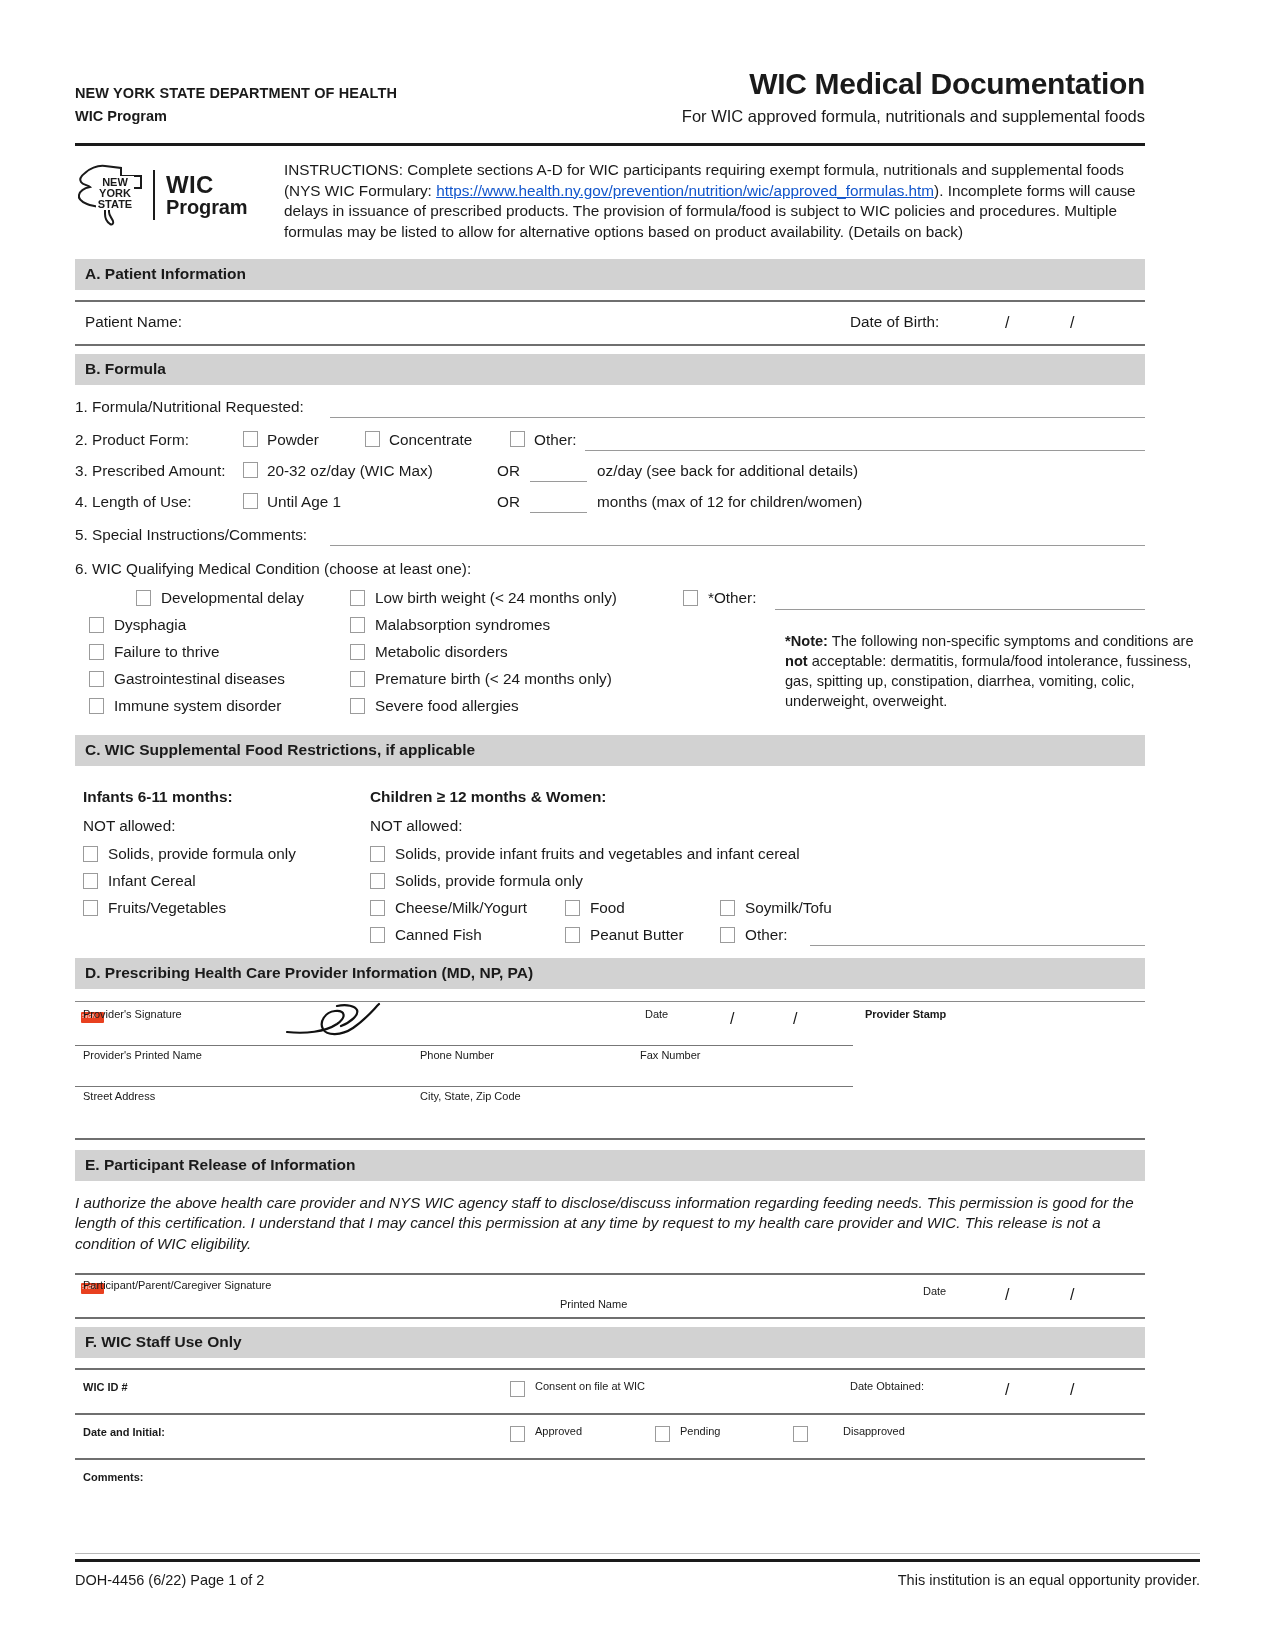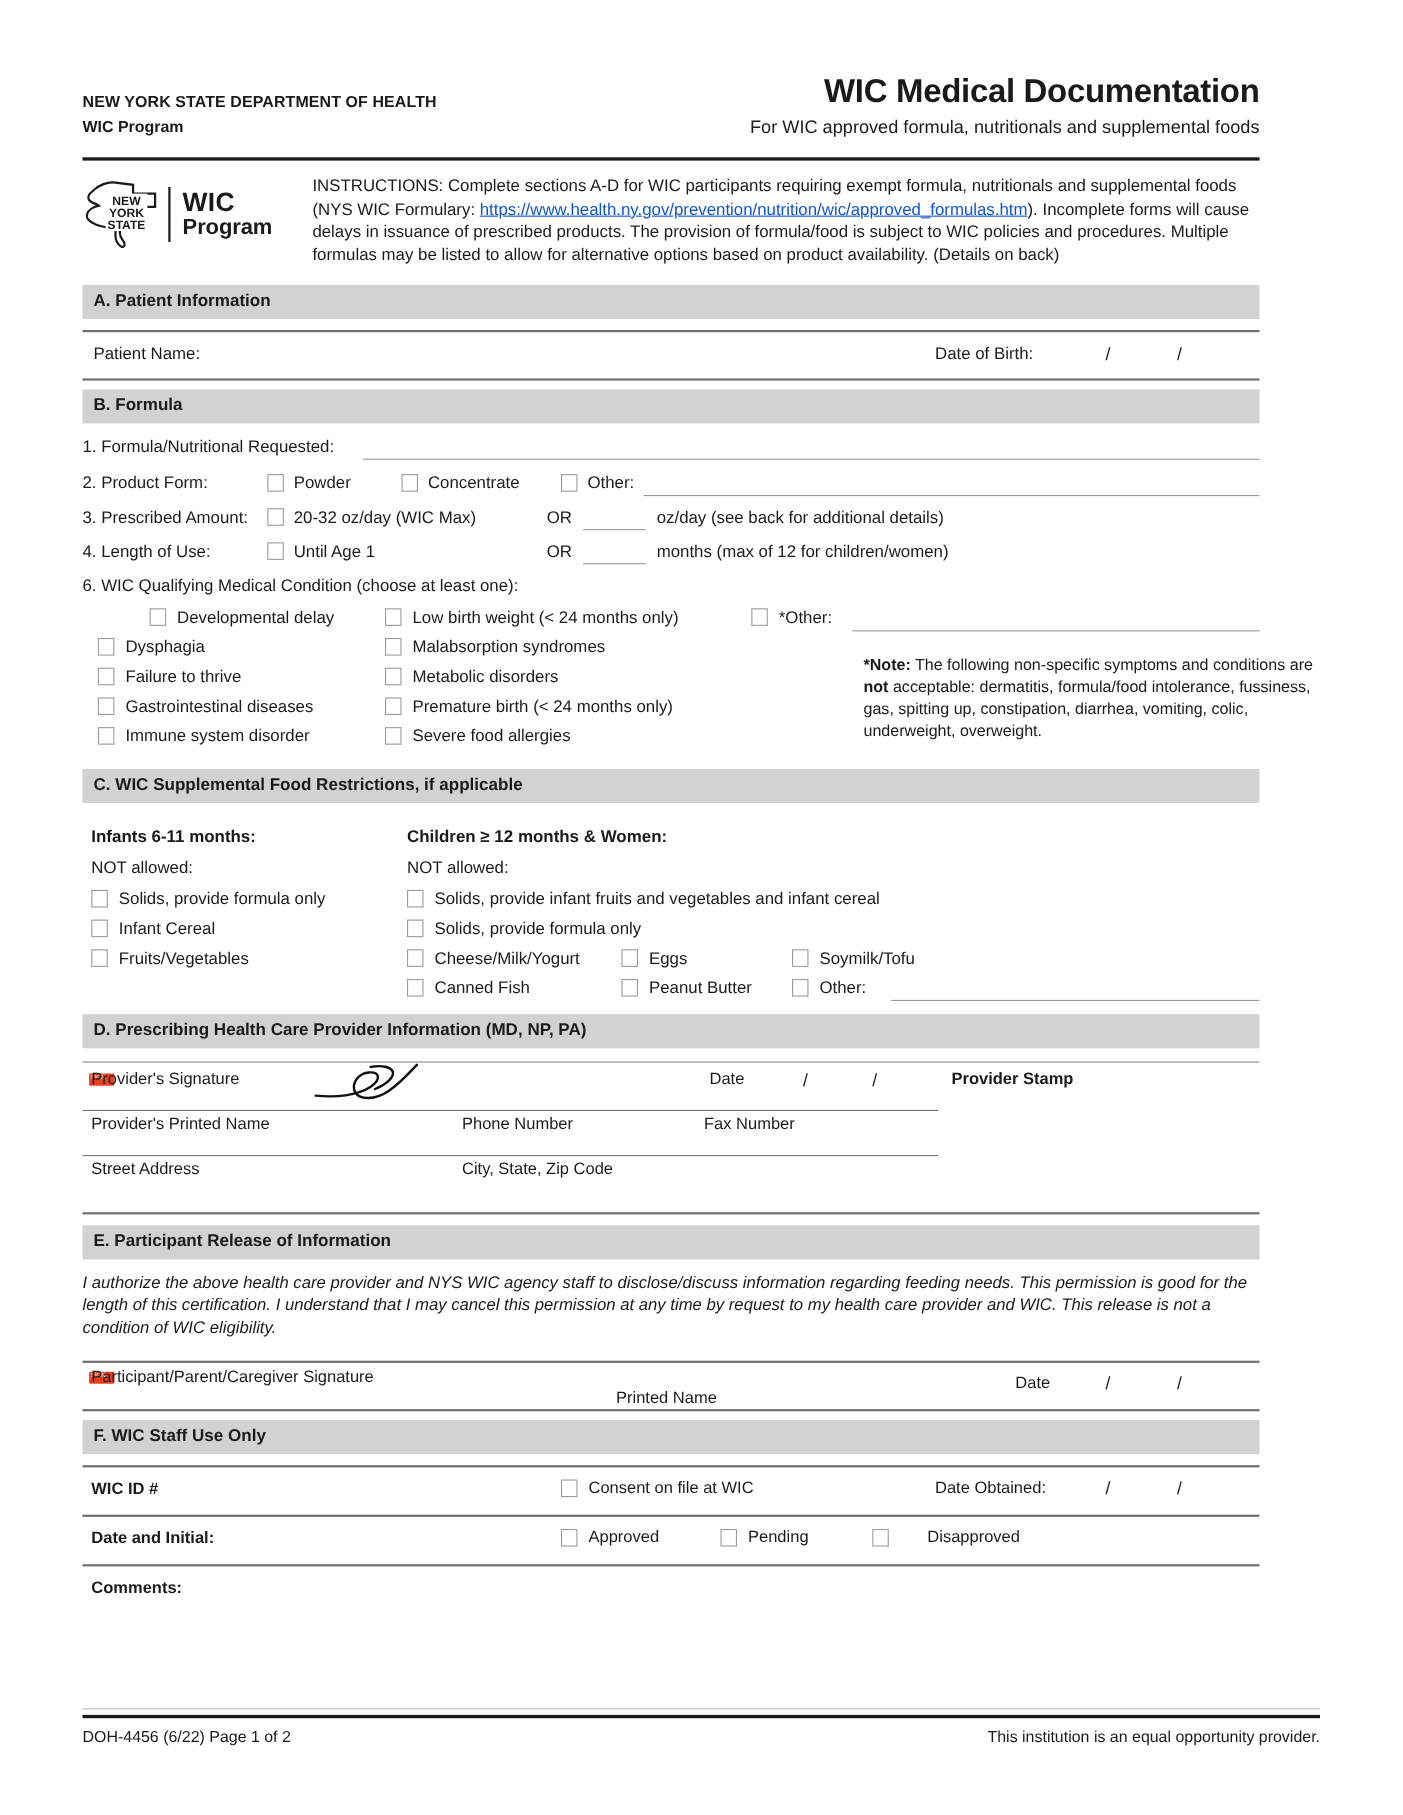--- a/index.html
+++ b/index.html
@@ -99,21 +99,21 @@
 
   
   .c-area { position: relative; height: 172px; margin-top: 6px; }
   .c-item { position: absolute; font-size: 15.3px; }
   .c-item .cb { margin-right: 10px; }
   .c-head { position: absolute; font-size: 15.4px; font-weight: bold; }
   .c-sub { position: absolute; font-size: 15.3px; }
 
   
   .d-area { position: relative; height: 130px; }
-  .d-cell { position: absolute; font-size: 15px; }
+  .d-cell { position: absolute; font-size: 11px; }
   .sig-tag {
     position: absolute;
     width: 23px; height: 11px;
     background: #e8401f;
     border-radius: 1px;
     overflow: hidden;
   }
   .sig-tag::after {
     content: "SIGN";
     position: absolute;
@@ -214,20 +214,24 @@
 
     <div class="fline">
       <span class="t" style="left:0;">4. Length of Use:</span>
       <span class="cbp" style="left:168px; top:5px;"></span>
       <span class="t" style="left:192px;">Until Age 1</span>
       <span class="t" style="left:422px;">OR</span>
       <span class="fill-line" style="left:455px; width:57px; top:24px;"></span>
       <span class="t" style="left:522px;">months (max of 12 for children/women)</span>
     </div>
 
+    <div class="fline" style="height:34px; margin-top:2px;">
+      <span class="t" style="left:0;">5. Special Instructions/Comments:</span>
+      <span class="fill-line" style="left:255px; right:0; top:24px;"></span>
+    </div>
 
     <div class="fline" style="height:30px;">
       <span class="t" style="left:0;">6. WIC Qualifying Medical Condition (choose at least one):</span>
     </div>
 
     <div class="cond-area">
 
       <div class="cond-item" style="left:14px; top:0;padding-left:47px;"><span class="cb"></span><span>Developmental delay</span></div>
       <div class="cond-item" style="left:14px; top:27px;"><span class="cb"></span><span>Dysphagia</span></div>
       <div class="cond-item" style="left:14px; top:54px;"><span class="cb"></span><span>Failure to thrive</span></div>
@@ -257,21 +261,21 @@
       <div class="c-item" style="left:8px; top:100px;"><span class="cb"></span><span>Infant Cereal</span></div>
       <div class="c-item" style="left:8px; top:127px;"><span class="cb"></span><span>Fruits/Vegetables</span></div>
 
       <div class="c-head" style="left:295px; top:16px;">Children ≥ 12 months &amp; Women:</div>
       <div class="c-sub" style="left:295px; top:45px;">NOT allowed:</div>
       <div class="c-item" style="left:295px; top:73px;"><span class="cb"></span><span>Solids, provide infant fruits and vegetables and infant cereal</span></div>
       <div class="c-item" style="left:295px; top:100px;"><span class="cb"></span><span>Solids, provide formula only</span></div>
       <div class="c-item" style="left:295px; top:127px;"><span class="cb"></span><span>Cheese/Milk/Yogurt</span></div>
       <div class="c-item" style="left:295px; top:154px;"><span class="cb"></span><span>Canned Fish</span></div>
 
-      <div class="c-item" style="left:490px; top:127px;"><span class="cb"></span><span>Eggs</span></div>
+      <div class="c-item" style="left:490px; top:127px;"><span class="cb"></span><span>Food</span></div>
       <div class="c-item" style="left:490px; top:154px;"><span class="cb"></span><span>Peanut Butter</span></div>
 
       <div class="c-item" style="left:645px; top:127px;"><span class="cb"></span><span>Soymilk/Tofu</span></div>
       <div class="c-item" style="left:645px; top:154px;"><span class="cb"></span><span>Other:</span></div>
       <span class="fill-line" style="left:735px; right:0; top:173px;"></span>
     </div>
 
     <div class="sec-bar" style="margin-top:14px">D. Prescribing Health Care Provider Information (MD, NP, PA)</div>
     <div class="hr-dark-thin" style="margin-top:12px"></div>
 

